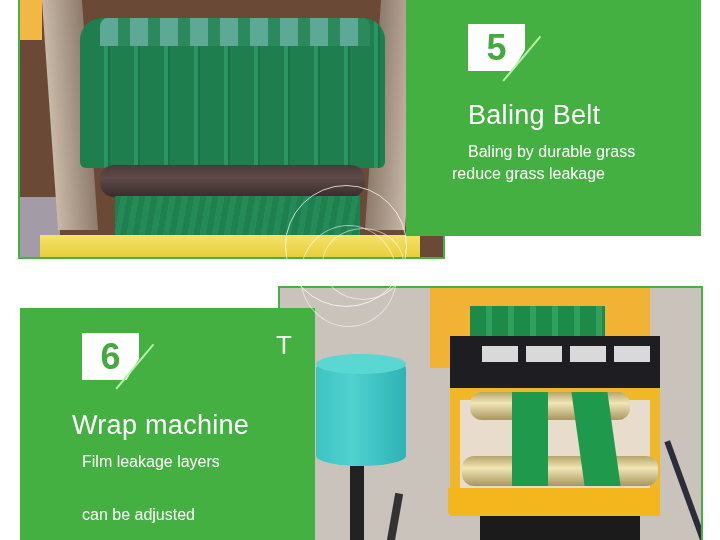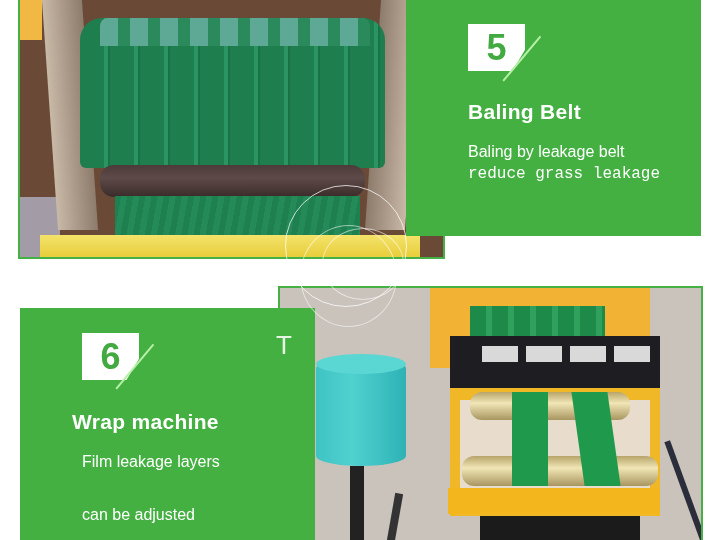--- a/index.html
+++ b/index.html
@@ -2,21 +2,21 @@
 <html><head>
 <meta charset="utf-8">
 <style>
   html,body{margin:0;padding:0;}
   body{width:720px;height:540px;position:relative;overflow:hidden;background:#ffffff;font-family:"Liberation Sans",sans-serif;}
   .photo{position:absolute;overflow:hidden;border:2px solid #45b044;box-sizing:border-box;}
   .panel{position:absolute;background:#43b041;color:#fff;box-sizing:border-box;}
   .badge{position:absolute;width:57px;height:47px;background:#fff;color:#43a941;font-weight:bold;font-size:36px;text-align:center;line-height:47px;
     clip-path:polygon(0 0,100% 0,100% 55%,78% 100%,0 100%);box-shadow:2px 3px 6px rgba(0,0,0,.2);}
   .slash{position:absolute;width:58px;height:1.5px;background:#b8f0a8;transform:rotate(-50deg);transform-origin:left center;}
-  .ptitle{position:absolute;font-weight:bold;font-size:21px;letter-spacing:.3px;}
+  .ptitle{position:absolute;font-weight:normal;font-size:27px;letter-spacing:.3px;}
   .pdesc{position:absolute;font-size:16px;line-height:22px;}
   
   #p1 .bg{position:absolute;inset:0;background:#6a4a36;}
   #p1 .yellowL{position:absolute;left:0;top:0;width:22px;height:40px;background:#f1b843;}
   #p1 .yellowR{position:absolute;right:0;top:0;width:30px;height:40px;background:#f1b843;}
   #p1 .plateL{position:absolute;left:30px;top:0;width:40px;height:230px;background:linear-gradient(90deg,#c9b9a7,#8d7b6c);transform:skewX(4deg);}
   #p1 .plateR{position:absolute;right:30px;top:0;width:40px;height:230px;background:linear-gradient(90deg,#8d7b6c,#c9b9a7);transform:skewX(-4deg);}
   #p1 .belt{position:absolute;left:60px;top:18px;width:305px;height:150px;border-radius:22px 22px 6px 6px;
     background:repeating-linear-gradient(90deg,#1f7e4d 0 24px,#2a9463 24px 28px,#1a7345 28px 30px);}
   #p1 .beltTop{position:absolute;left:80px;top:18px;width:270px;height:28px;background:repeating-linear-gradient(90deg,#5da995 0 18px,#2a8a5b 18px 30px);border-radius:8px 8px 0 0;}
@@ -61,22 +61,22 @@
   <div class="beltTop"></div>
   <div class="roller"></div>
   <div class="belt2"></div>
   <div class="rail"></div>
 </div>
 
 <div class="panel" style="left:406px;top:0;width:295px;height:236px;">
   <div class="badge" style="left:62px;top:24px;">5</div>
   <div class="slash" style="left:97px;top:80px;"></div>
   <div class="ptitle" style="left:62px;top:100px;">Baling Belt</div>
-  <div class="pdesc" style="left:62px;top:141px;">Baling by leakage belt</div>
-  <div class="pdesc" style="left:62px;top:163px;font-family:Liberation Mono, monospace;">reduce grass leakage</div>
+  <div class="pdesc" style="left:62px;top:141px;">Baling by durable grass</div>
+  <div class="pdesc" style="left:46px;top:163px;">reduce grass leakage</div>
 </div>
 
 <div id="p2" class="photo" style="left:278px;top:286px;width:425px;height:260px;">
   <div class="bg"></div>
   <div class="frameTop"></div>
   <div class="beltTop"></div>
   <div class="dark"></div>
   <div class="win" style="left:202px;"></div>
     <div class="win" style="left:246px;"></div>
     <div class="win" style="left:290px;"></div>

